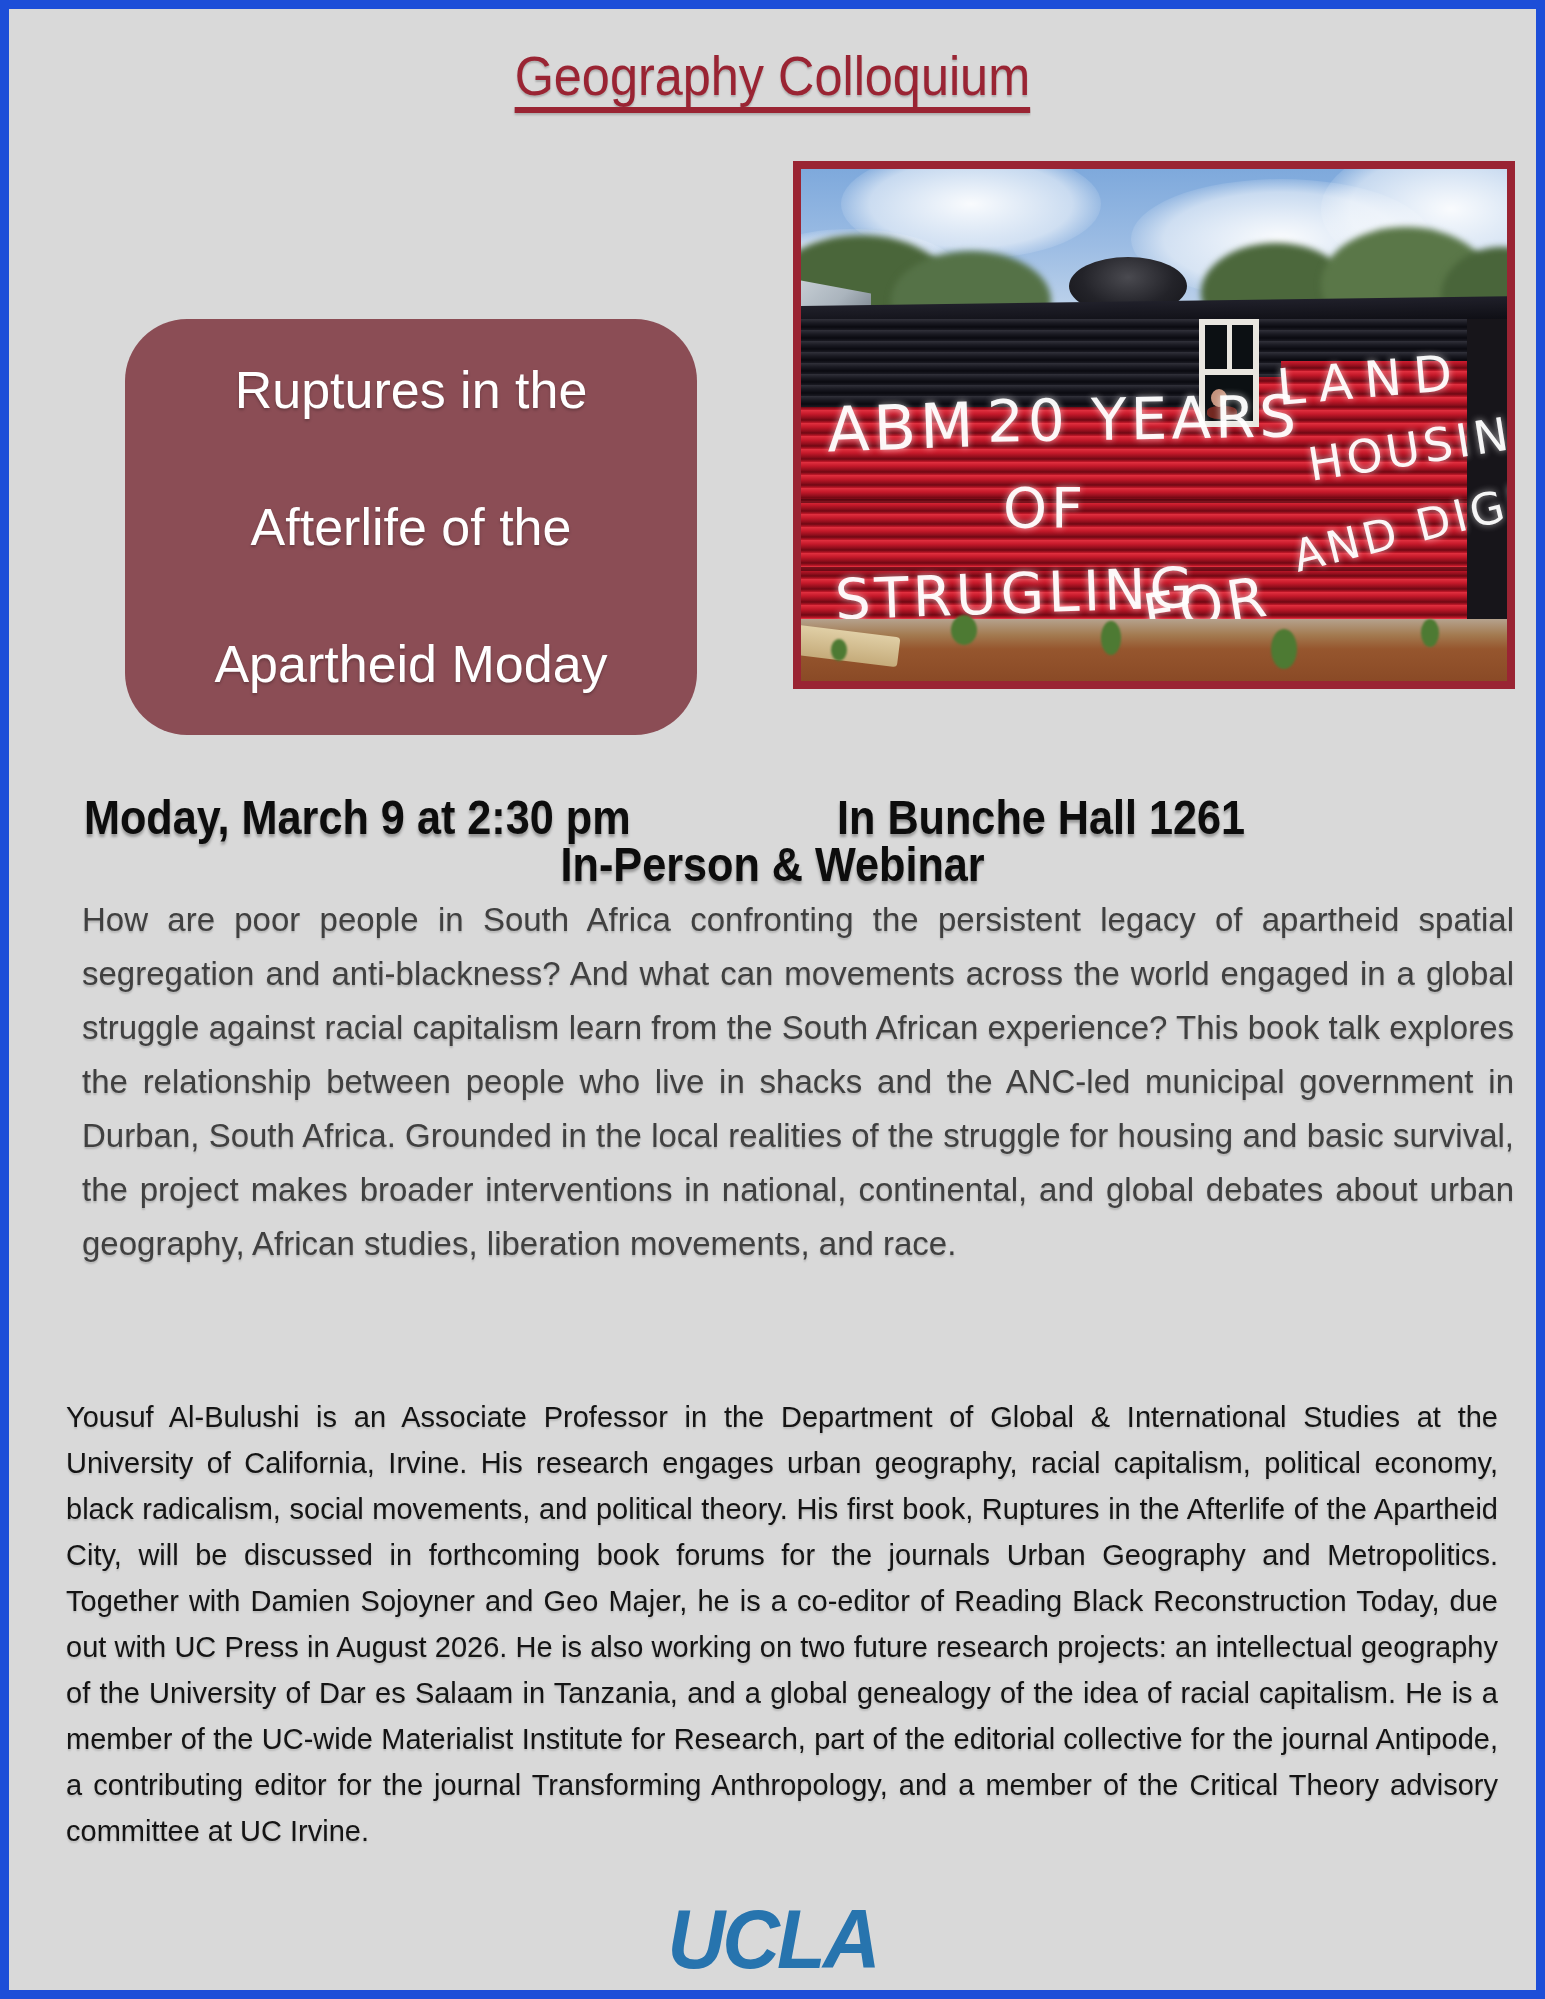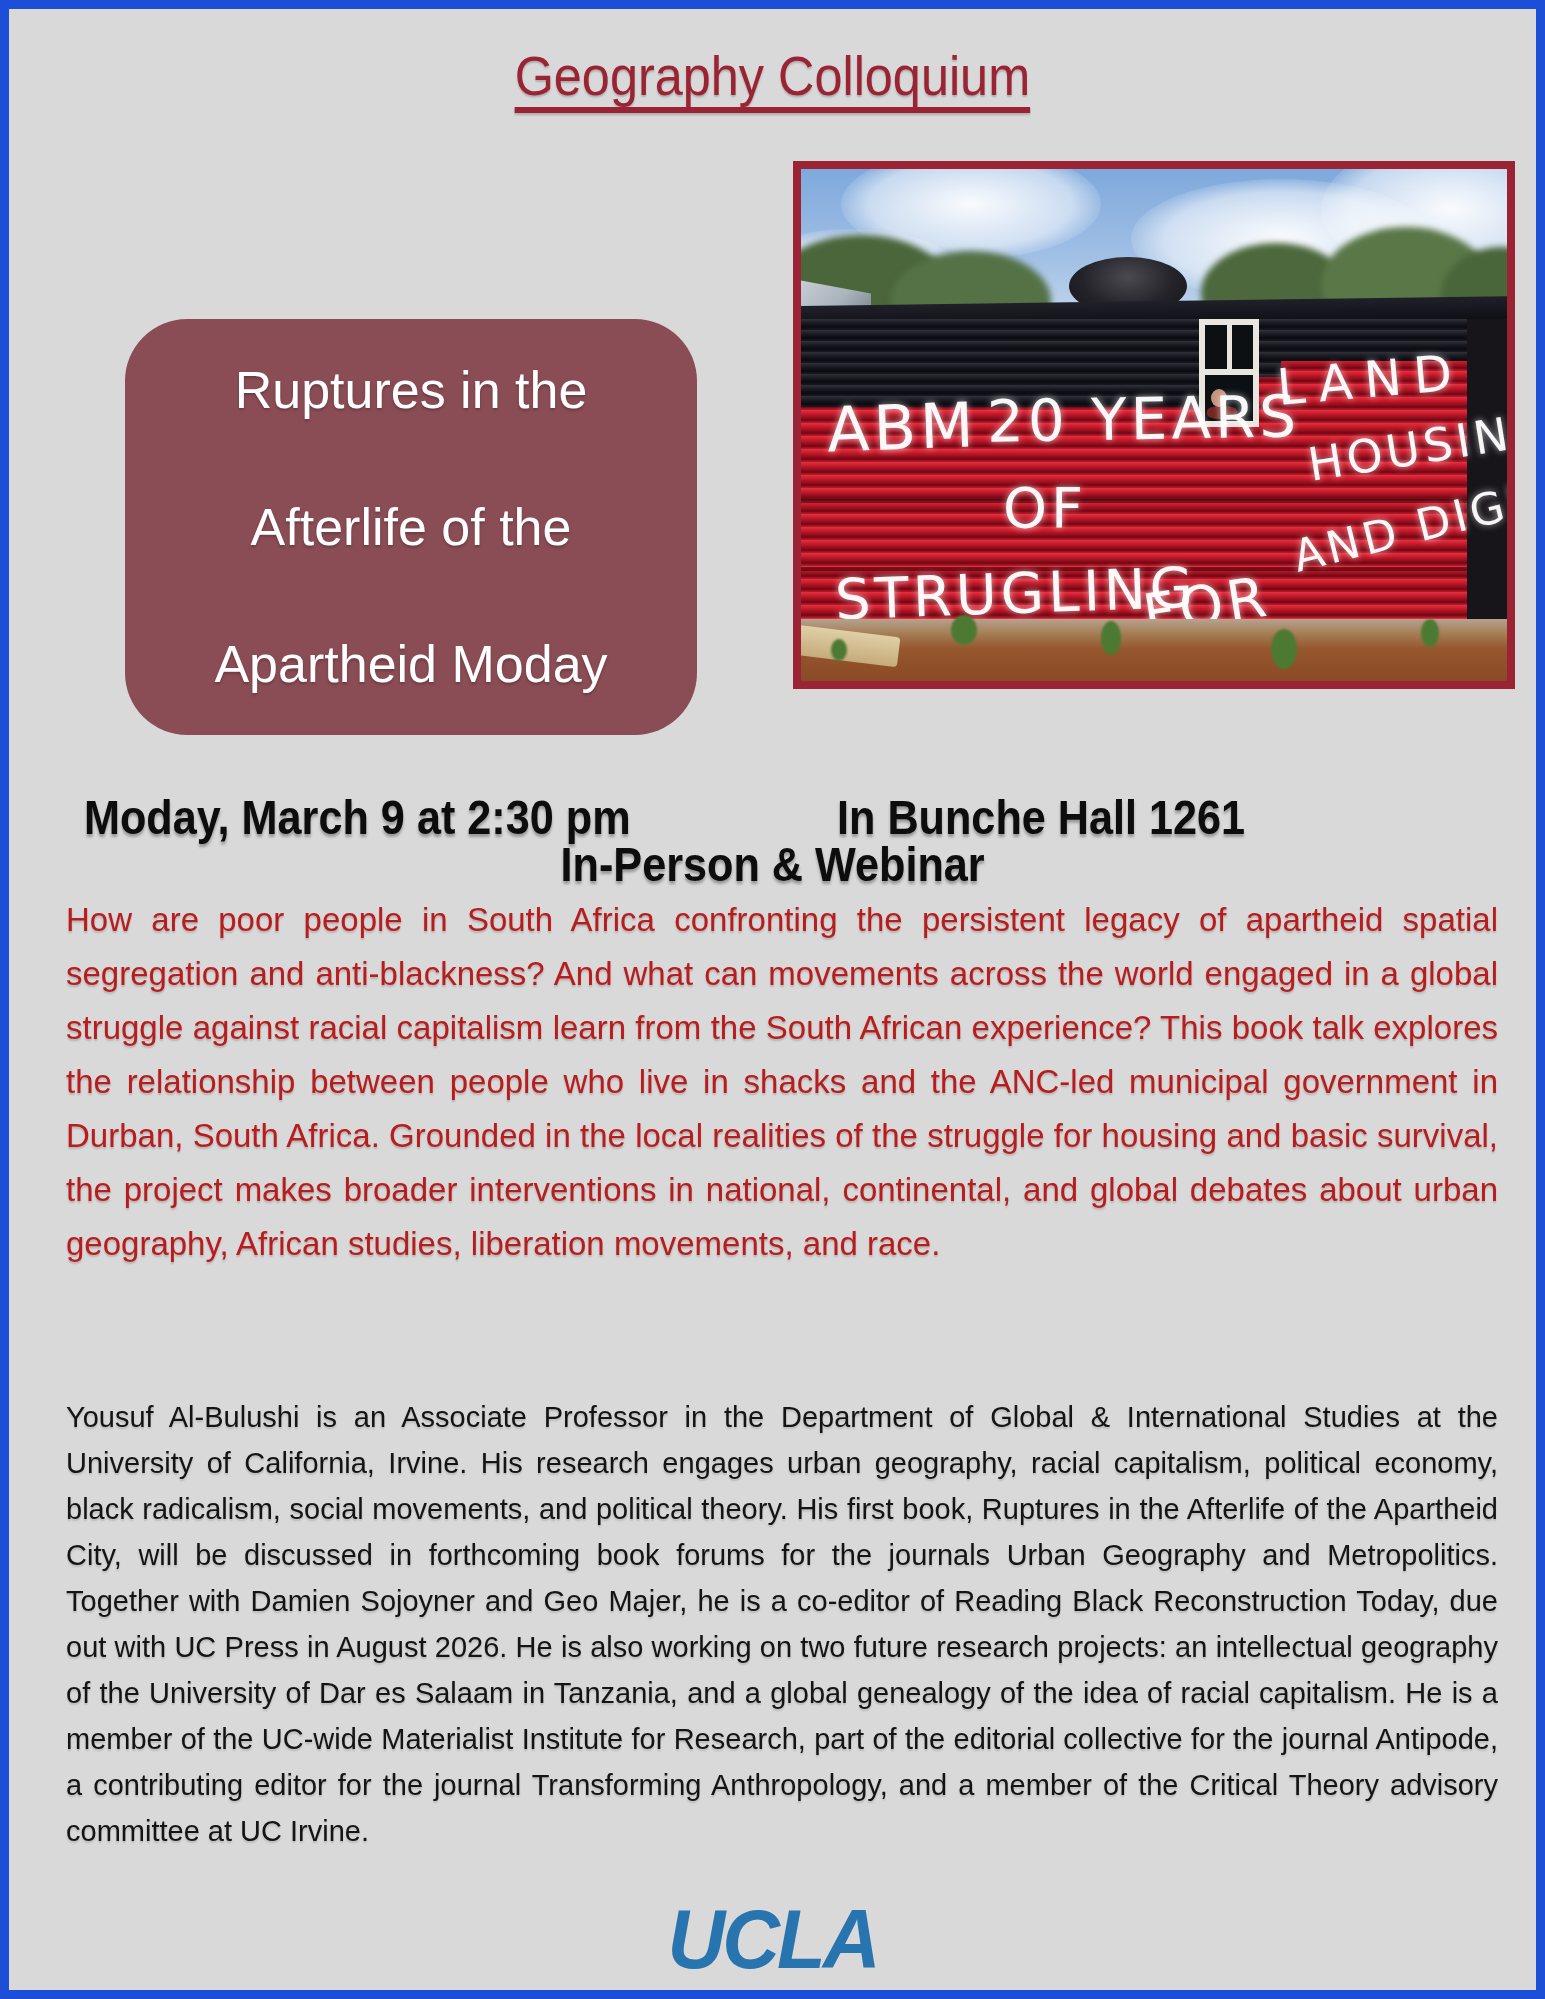--- a/index.html
+++ b/index.html
@@ -100,22 +100,22 @@
   .meta-row{position:absolute;left:0;top:736px;width:100%;height:60px;
     font-size:48px;font-weight:700;color:#0d0d0d;
     text-shadow:0 3px 3px rgba(0,0,0,0.3);margin-top:45px;}
   .meta-date{position:absolute;left:75px;top:0;white-space:nowrap;}
   .meta-loc{position:absolute;left:828px;top:0;white-space:nowrap;}
   .meta-mode{position:absolute;left:0;top:828px;width:100%;
     text-align:center;font-size:48px;font-weight:700;color:#0d0d0d;
     text-shadow:0 3px 3px rgba(0,0,0,0.3);}
 
   .abstract{
-    position:absolute;left:57px;top:884px;width:1432px;
-    font-size:33px;line-height:54px;color:#b91c1c;
+    position:absolute;left:73px;top:884px;width:1432px;
+    font-size:33px;line-height:54px;color:#404040;
     text-align:justify;text-shadow:0 2px 2px rgba(0,0,0,0.18);
   }
   .bio{
     position:absolute;left:57px;top:1385px;width:1432px;
     font-size:29px;line-height:46px;color:#141414;
     text-align:justify;text-shadow:0 2px 2px rgba(0,0,0,0.15);
   }
 
   .logo-row{
     position:absolute;left:0;top:1882px;width:100%;

